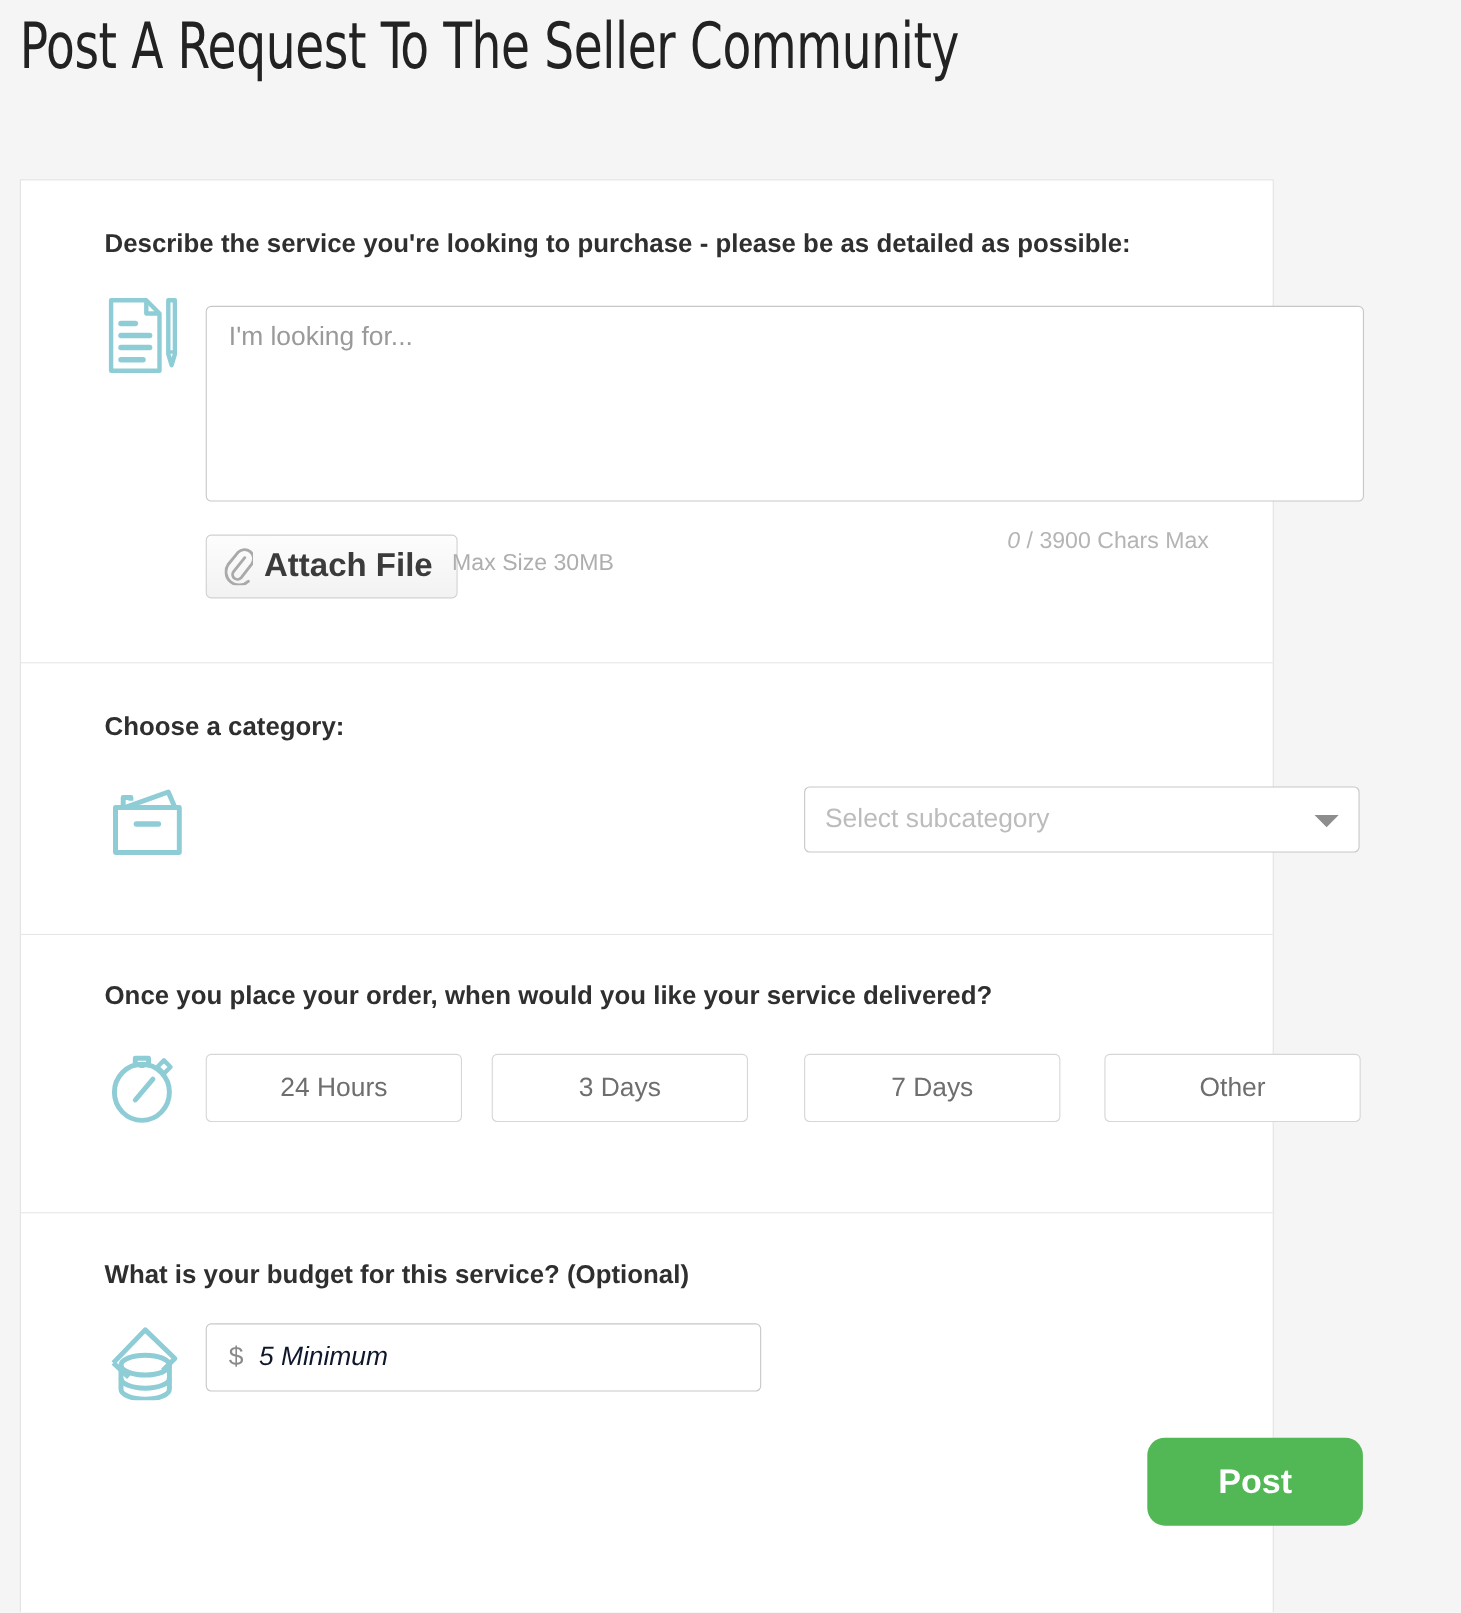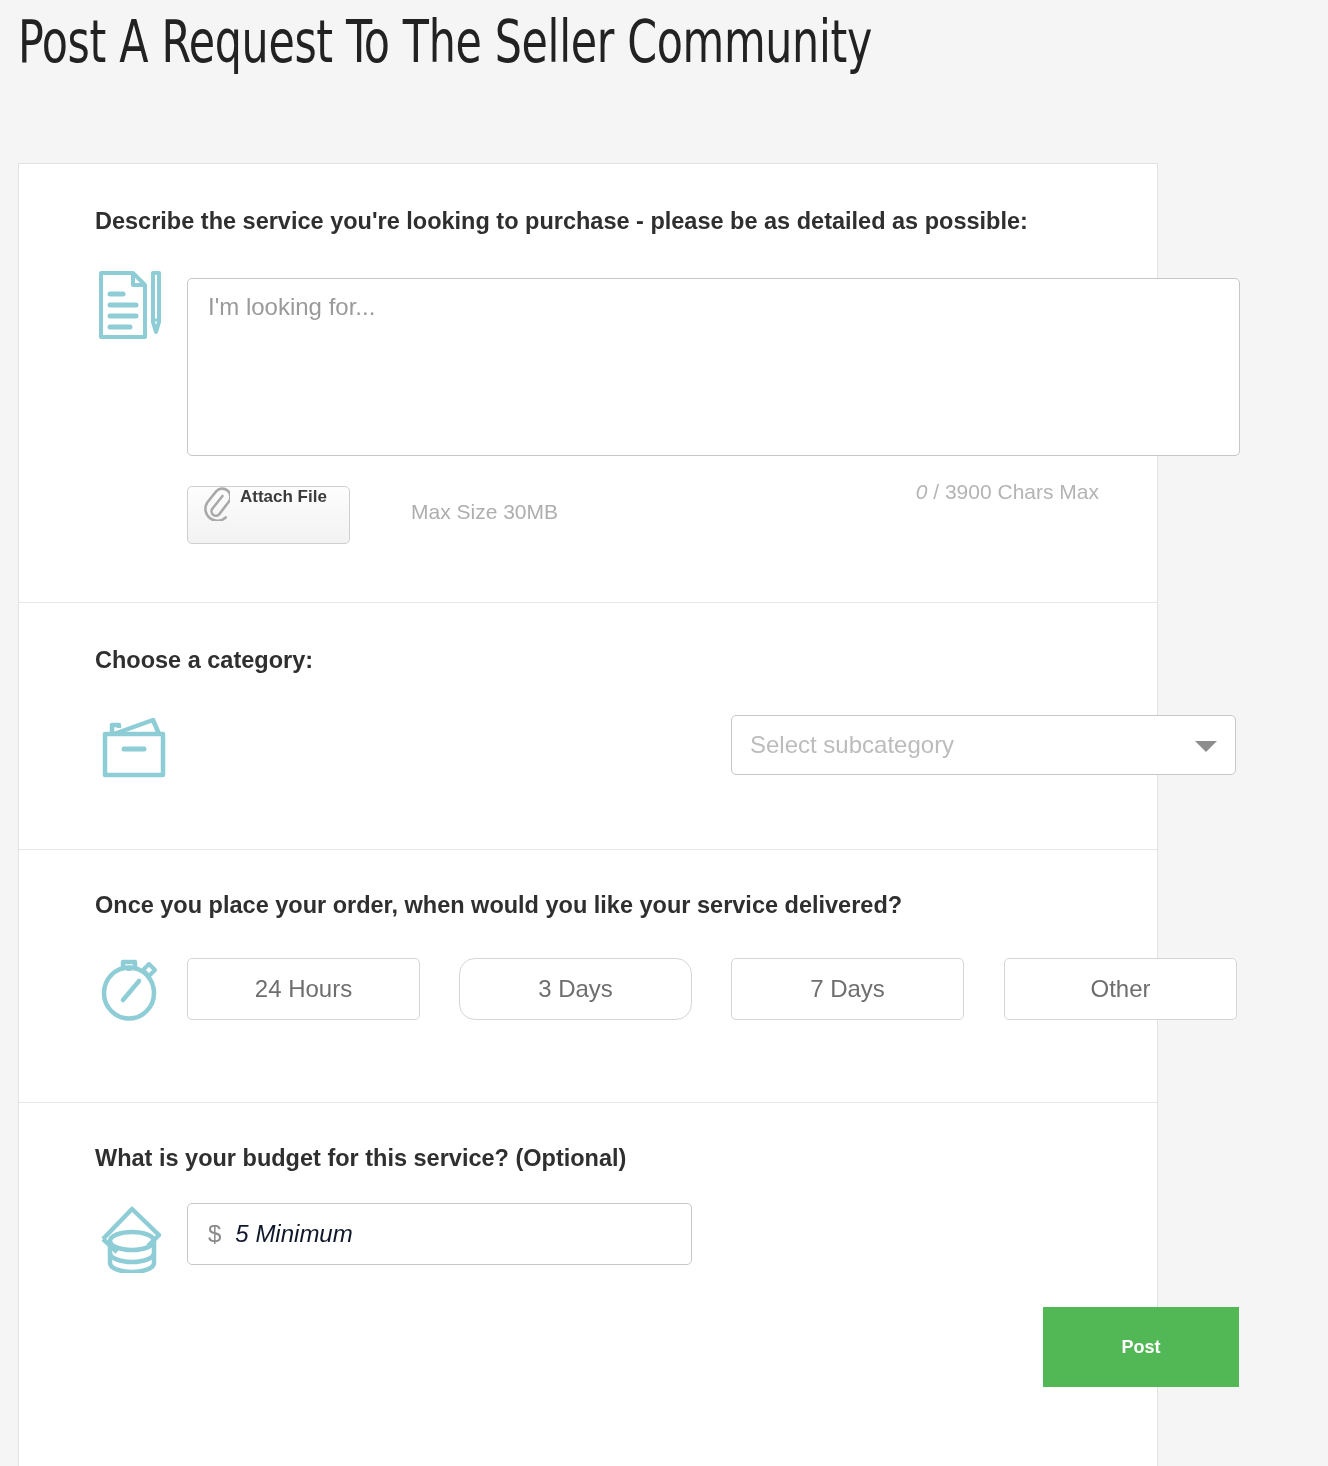--- a/index.html
+++ b/index.html
@@ -90,26 +90,26 @@
   }
   .textarea-box::placeholder { color: #9a9a9a; opacity: 1; }
 
   .attach-btn {
     position: absolute;
     left: 168px;
     top: 322px;
     height: 58px;
     padding: 0 22px 0 16px;
     display: flex;
-    align-items: flex-start;
+    align-items: center;
     gap: 10px;
     background: linear-gradient(#fdfdfd, #f2f2f2);
     border: 1px solid #cfcfcf;
     border-radius: 5px;
-    font-size: 17px;
+    font-size: 30px;
     font-weight: bold;
     color: #3b3b3b;
     cursor: pointer;
     font-family: "Liberation Sans", sans-serif;
   }
 
   .max-size {
     position: absolute;
     left: 392px;
     top: 336px;
@@ -175,21 +175,21 @@
     background: #fff;
     display: flex;
     align-items: center;
     justify-content: center;
     font-size: 24px;
     color: #6e6e6e;
     cursor: pointer;
     font-family: "Liberation Sans", sans-serif;
   }
   #opt-0 { left: 168px; width: 233px; }
-  #opt-1 { left: 440px; width: 233px; border-radius: 16px; }
+  #opt-1 { left: 428px; width: 233px; }
   #opt-2 { left: 712px; width: 233px; }
   #opt-3 { left: 985px; width: 233px; }
 
   
   #sec-budget { height: 386px; }
   #sec-budget .sec-label { position: absolute; left: 76px; top: 44px; }
 
   .coins-icon { position: absolute; left: 80px; top: 100px; }
 
   .budget-box {
@@ -211,23 +211,23 @@
   .budget-box .ph { color: #0f172a; font-style: italic; }
 
   .post-btn {
     position: absolute;
     left: 1024px;
     top: 204px;
     width: 196px;
     height: 80px;
     background: #52b855;
     border: none;
-    border-radius: 0;
+    border-radius: 16px;
     color: #ffffff;
-    font-size: 18px;
+    font-size: 31px;
     font-weight: bold;
     cursor: pointer;
     font-family: "Liberation Sans", sans-serif;
     display: flex;
     align-items: center;
     justify-content: center;
   }
 
   svg { display: block; }
 </style>

